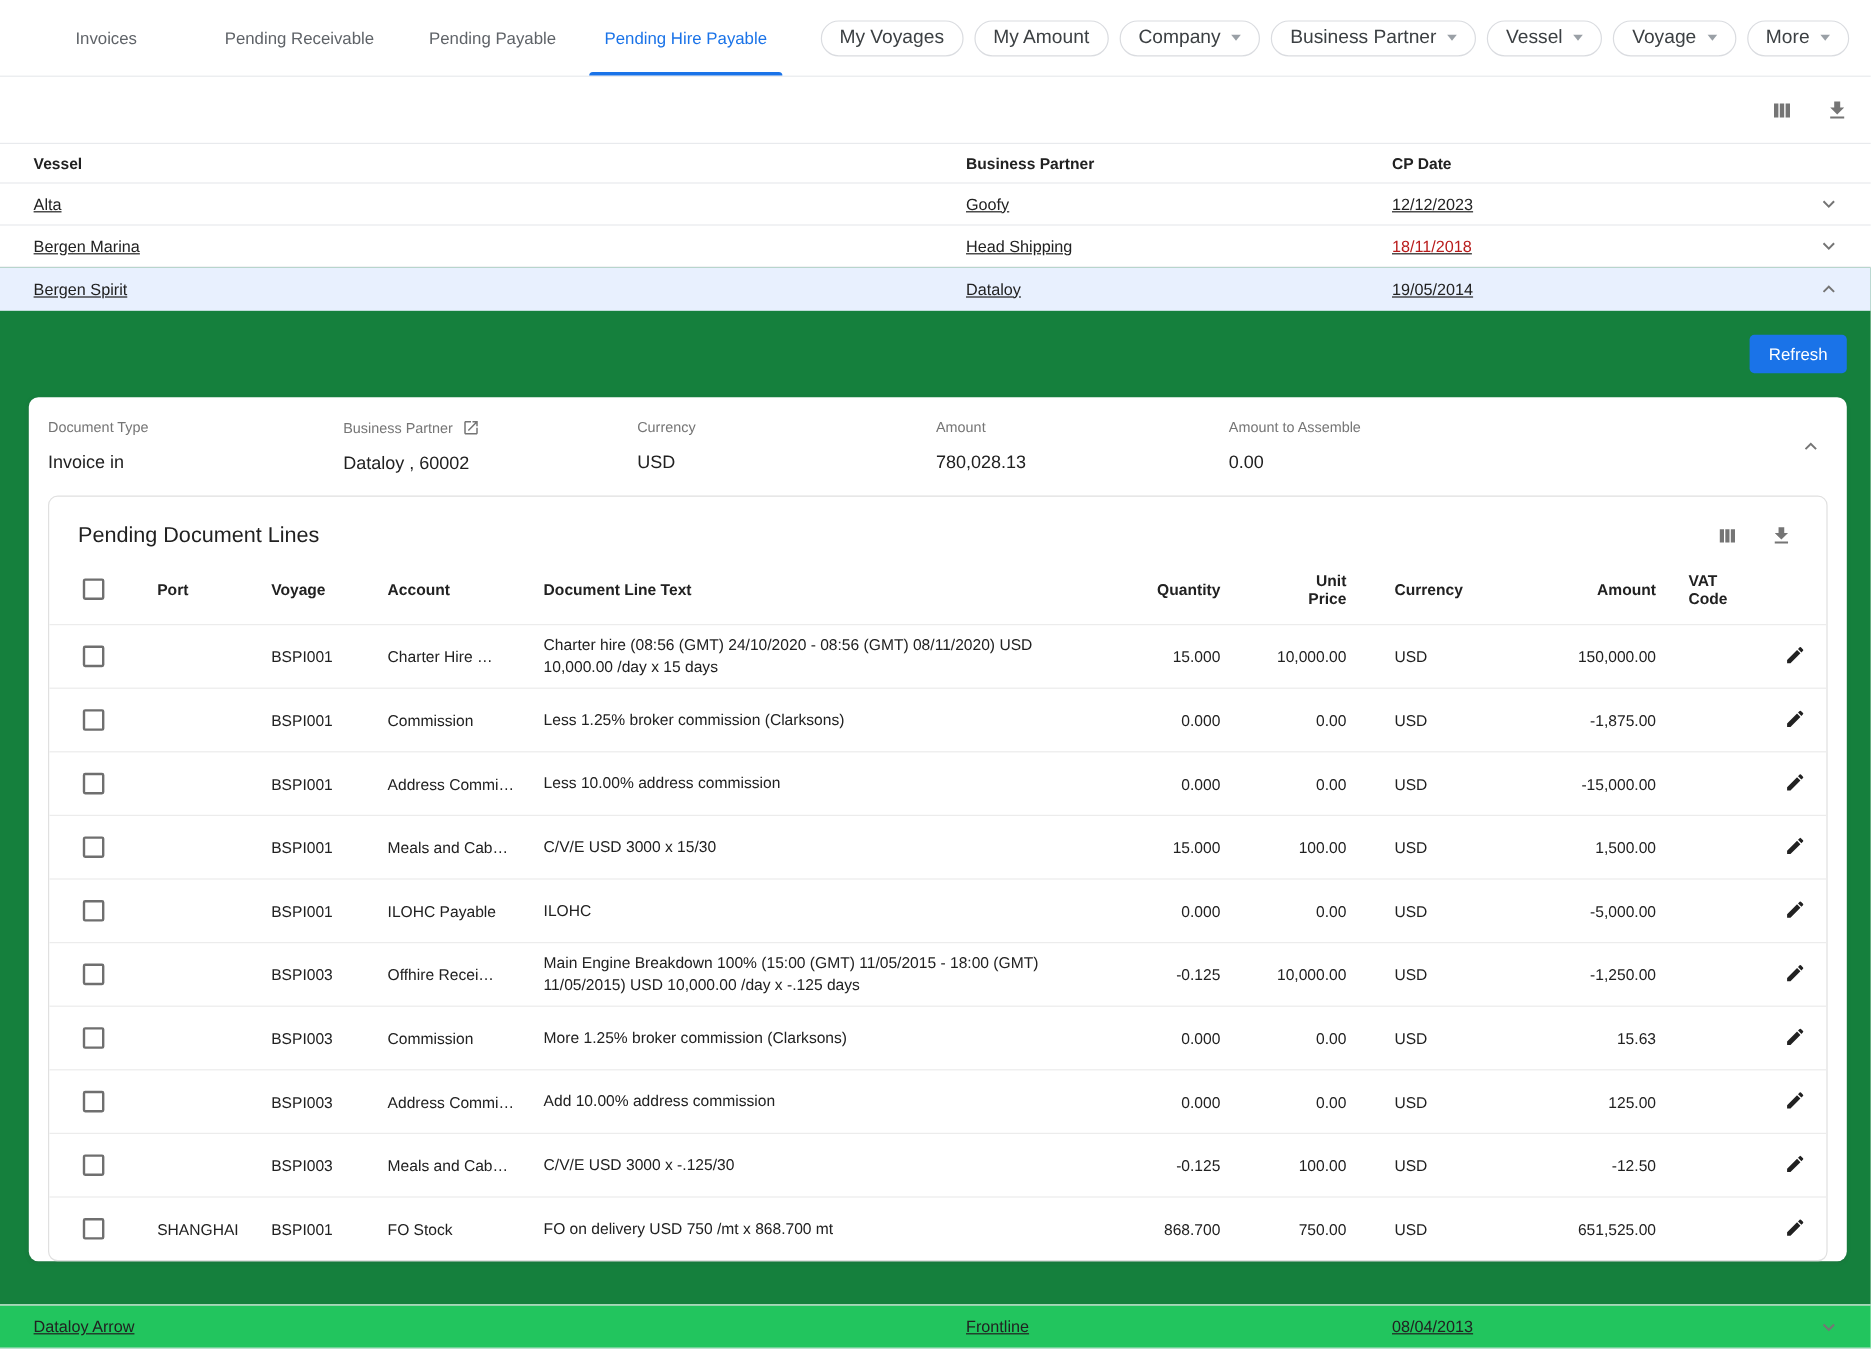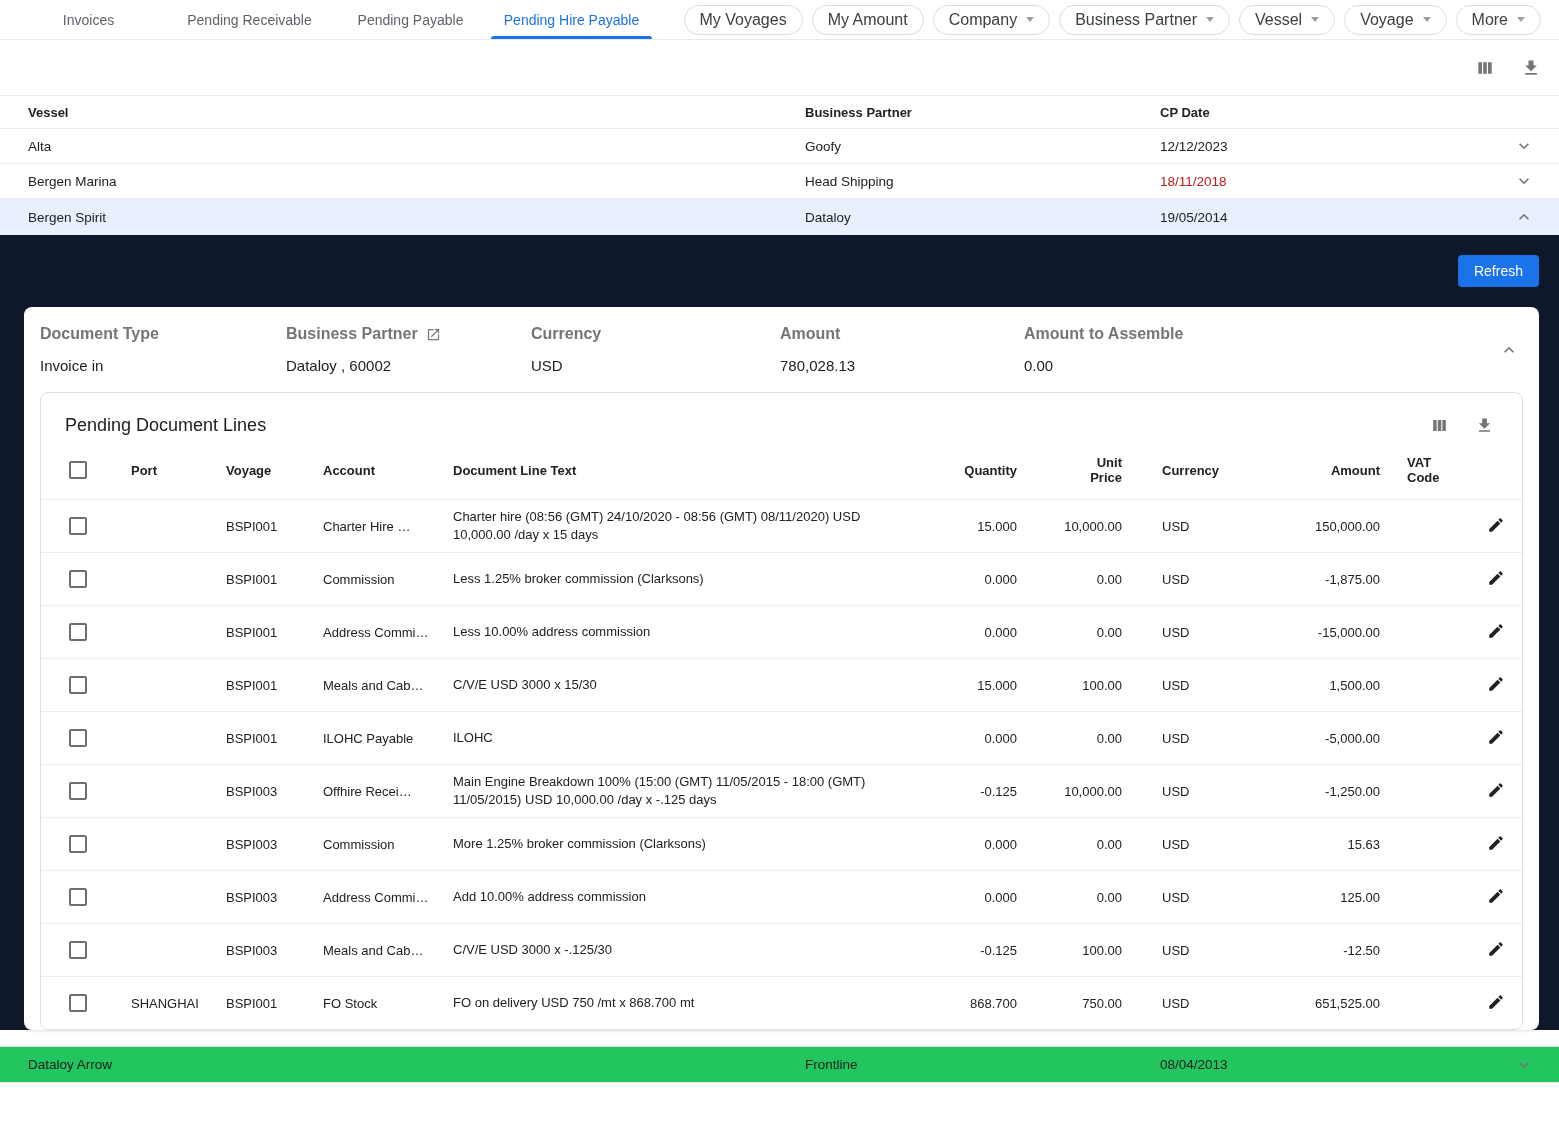--- a/index.html
+++ b/index.html
@@ -1,54 +1,54 @@
 <!DOCTYPE html>
 <html><head>
 <meta charset="utf-8">
 <style>
   * { margin:0; padding:0; box-sizing:border-box; }
   html,body { width:1559px; background:#fff; font-family:"Liberation Sans","DejaVu Sans",sans-serif; color:#212121; }
 
   
-  .tabbar { display:flex; align-items:stretch; height:40px; border-bottom:1px solid #e8eaed; }
+  .tabbar { display:flex; align-items:stretch; height:64px; border-bottom:1px solid #e8eaed; }
   .tabs { display:flex; padding-left:8px; }
   .tab { width:161px; display:flex; align-items:center; justify-content:center; font-size:14px; font-weight:500;
          color:#5f6368; cursor:pointer; position:relative; }
   .tab.active { color:#1a73e8;text-align:right; }
   .tab.active::after { content:""; position:absolute; bottom:0; left:0; right:0; height:3px; background:#1a73e8;
          border-radius:3px 3px 0 0; }
   .filters { margin-left:auto; display:flex; align-items:center; gap:9px; padding-right:18px; }
   .chip { height:30px; display:flex; align-items:center; gap:9px; padding:0 15px; border:1px solid #dadce0;
           border-radius:16px; background:#fff; font-size:16px; font-weight:500; color:#3c4043; cursor:pointer; white-space:nowrap; }
   .caret { width:0; height:0; border-left:4px solid transparent; border-right:4px solid transparent;
            border-top:5px solid #9aa0a6; }
 
   
   .toolbar { height:55px; display:flex; align-items:center; justify-content:flex-end; gap:22px; padding-right:16px; }
   .icon-btn { background:none; border:none; cursor:pointer; display:flex; align-items:center; color:#757575; padding:2px; }
   .icon-btn svg { fill:#757575; }
 
   
   .vgrid { display:grid; grid-template-columns:777px 355px 1fr 70px; align-items:center; }
   .vhead { height:34px; border-top:1px solid #e8eaed; border-bottom:1px solid #e8eaed; font-size:13px; font-weight:700; }
-  .vrow  { height:35px; border-bottom:1px solid #e8eaed; font-size:13.5px; cursor:pointer; }
+  .vrow  { height:35px; border-bottom:1px solid #e8eaed; font-size:13.5px; cursor:pointer;text-decoration:underline; }
   .vcell { padding-left:28px; }
   .vchev { display:flex; justify-content:center; }
   .date-orange { color:#b91c1c; }
   .vrow.expanded { background:#e8f0fe; border-bottom:none; height:36px; }
 
   
-  .expanded-wrap { background:#0f172a; }
+  .expanded-wrap { background:#15803d; padding-bottom:20px; }
   .refresh-row { display:flex; justify-content:flex-end; padding:20px 20px 0 0; }
   .btn-refresh { background:#1a73e8; color:#fff; border:none; border-radius:4px; height:32px; padding:0 16px;
                  font-size:14px; font-family:inherit; cursor:pointer; }
 
   .card { background:#fff; border-radius:8px; margin:20px 20px 0 24px; box-shadow:0 1px 3px rgba(60,64,67,.18); }
   .summary { display:grid; grid-template-columns:246px 245px 249px 244px 1fr 44px; padding:18px 8px 4px 16px; align-items:start; }
-  .fld-label { font-size:16px; color:#757575; display:flex; align-items:center; gap:8px; margin-bottom:14px;font-weight:bold; }
+  .fld-label { font-size:12px; color:#757575; display:flex; align-items:center; gap:8px; margin-bottom:14px; }
   .fld-value { font-size:15px; color:#212121; }
   .sum-chev { display:flex; justify-content:center; align-self:center; cursor:pointer; }
 
   
   .inner-card { margin:14px 16px 16px; border:1px solid #e0e0e0; border-radius:8px; overflow:hidden; }
   .inner-title-row { display:flex; align-items:center; padding:21px 26px 4px 24px; }
   .inner-title { font-size:18px; color:#212121;text-align:right; }
   .inner-icons { margin-left:auto; display:flex; gap:22px; }
 
   .dgrid { display:grid; align-items:center;

